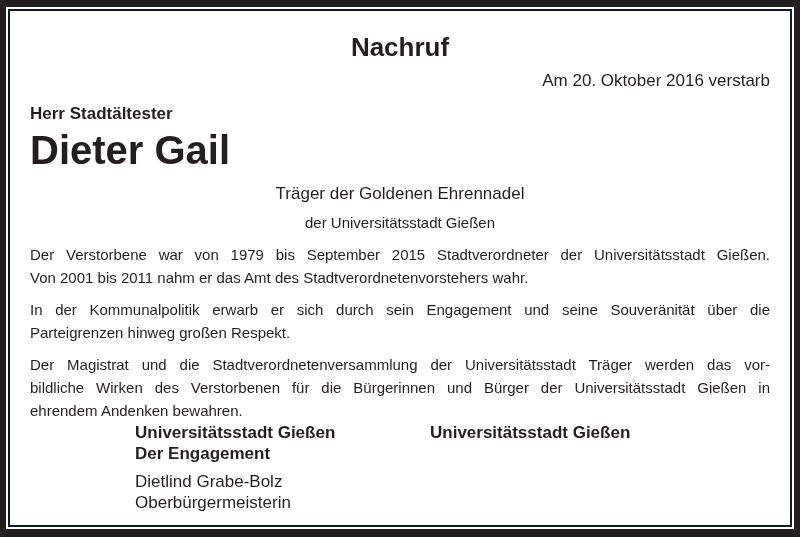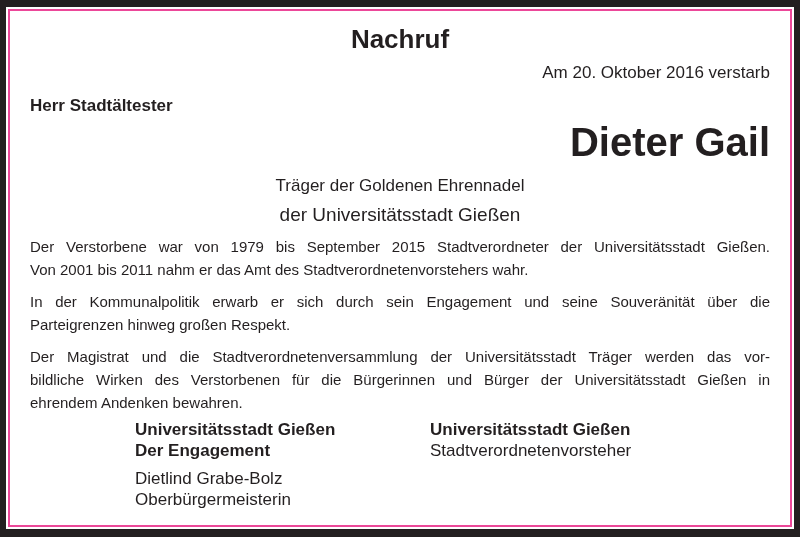--- a/index.html
+++ b/index.html
@@ -14,22 +14,22 @@
     width: 800px; height: 537px;
     border-style: solid;
     border-color: #231f20;
     border-width: 7px 6px 8px 6px;
     background: #ffffff;
   }
   .notice-inner {
     width: calc(100% - 4px);
     height: calc(100% - 4px);
     margin: 2px;
-    border: 2px solid #ec4899;
-    padding: 0 20px;
+    border: 2px solid #0f172a;
+    padding: 8px 20px;
   }
   .title {
     margin-top: 13px;
     font-size: 26px;
     line-height: 30px;
     font-weight: bold;
     text-align: center;
   }
   .date-line {
     margin-top: 7px;
@@ -42,30 +42,29 @@
     font-size: 17px;
     line-height: 22px;
     font-weight: bold;
     text-align: left;
   }
   .deceased-name {
     margin-top: 1px;
     font-size: 40px;
     line-height: 48px;
     font-weight: bold;
-    text-align: right;
+    text-align: left;
   }
   .honor-line1 { margin-top: 9px; font-size: 17px; line-height: 22px; text-align: center; }
-  .honor-line2 { margin-top: 7px; font-size: 19px; line-height: 22px; text-align: center; }
+  .honor-line2 { margin-top: 7px; font-size: 15px; line-height: 22px; text-align: center; }
   .para { margin-top: 9px; font-size: 15px; line-height: 23px; }
   .para-line { text-align: justify; text-align-last: justify; }
   .para-line.last-line { text-align: justify; text-align-last: left; }
   .signatures {
     display: flex;
-    margin-top: 5px;
     padding-left: 105px;
   }
   .sig-col-left { width: 295px; }
   .sig-col-right { flex: 1; }
   .sig-org, .sig-body {
     font-size: 17px;
     line-height: 21px;
     font-weight: bold;
   }
   .sig-name { margin-top: 7px; font-size: 17px; line-height: 21px; }
@@ -106,18 +105,17 @@
 
     <div class="signatures">
       <div class="sig-col-left">
         <div class="sig-org">Universitätsstadt Gießen</div>
         <div class="sig-body">Der Engagement</div>
         <div class="sig-name">Dietlind Grabe-Bolz</div>
         <div class="sig-role">Oberbürgermeisterin</div>
       </div>
       <div class="sig-col-right">
         <div class="sig-org">Universitätsstadt Gießen</div>
-        <div class="sig-role">Stadtverordnetenvorsteher</div>
       </div>
     </div>
 
   </div>
 </div>
 
 </body></html>

